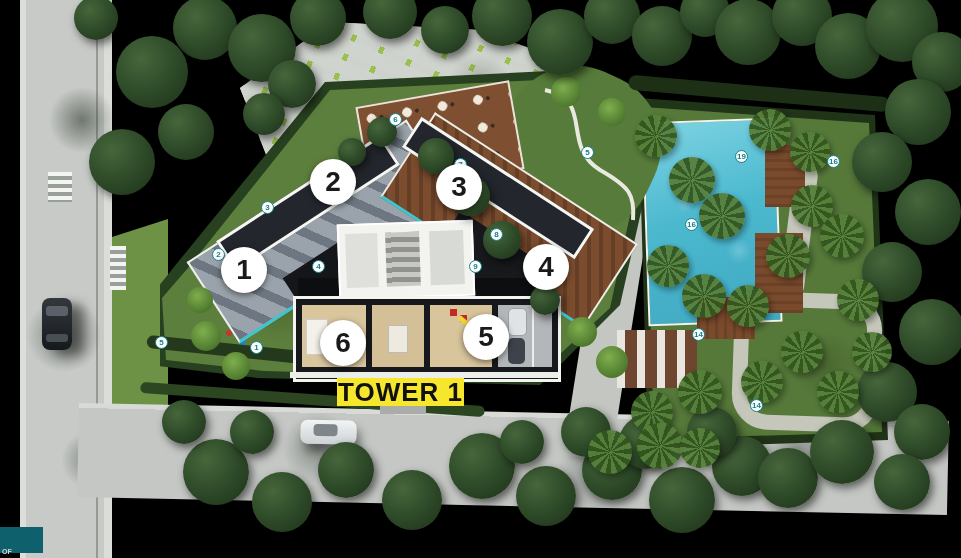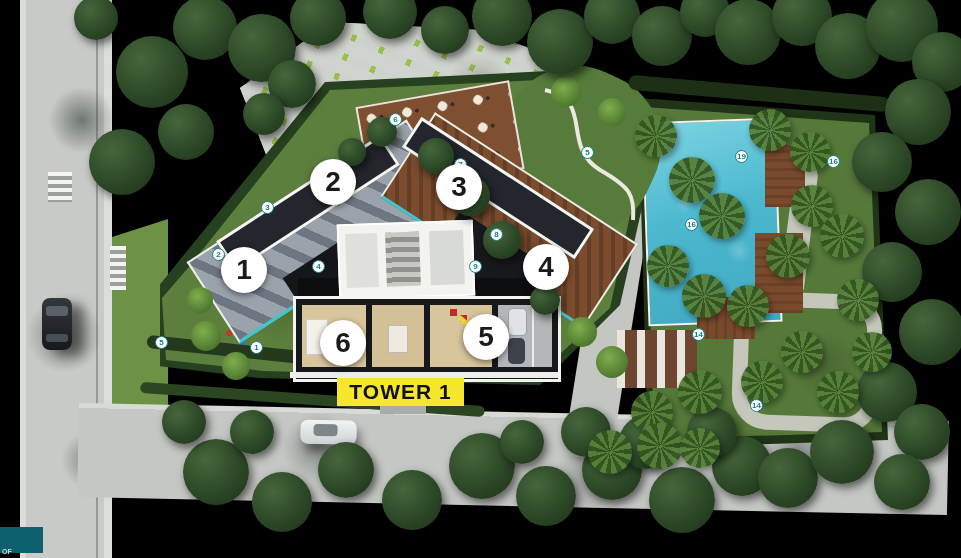--- a/index.html
+++ b/index.html
@@ -14,21 +14,21 @@
      box-shadow:2px 3px 6px rgba(0,0,0,.4);z-index:31;opacity:.95;}
   .b{background:radial-gradient(circle at 40% 35%, #7fae4d, #4f7a2f 70%, #3a5c22);z-index:29;}
   
   .marker-unit{position:absolute;width:46px;height:46px;border-radius:50%;background:#fff;
      color:#1a1a1a;font-weight:bold;font-size:28px;display:flex;align-items:center;
      justify-content:center;box-shadow:0 2px 6px rgba(0,0,0,.5);z-index:40;}
   .marker-amenity{position:absolute;width:13px;height:13px;border-radius:50%;background:#fdfefe;
      border:1px solid #14808a;color:#14808a;font-size:8px;font-weight:bold;display:flex;
      align-items:center;justify-content:center;z-index:39;box-sizing:border-box;}
   .tower-label{position:absolute;left:337px;top:378px;width:127px;height:28px;background:#f6e62c;
-     color:#111;font-weight:800;font-size:21px;letter-spacing:1px;display:flex;align-items:center;
+     color:#111;font-weight:800;font-size:26px;letter-spacing:1px;display:flex;align-items:center;
      justify-content:center;z-index:45;}
   .corner-swatch{position:absolute;left:0;top:527px;width:43px;height:26px;background:#0e606c;z-index:50;}
   .corner-text{position:absolute;left:2px;top:548px;color:#cfd6d6;font-size:7px;font-weight:bold;z-index:51;}
 </style>
 </head>
 <body>
 
 <div class="scene" id="scene">
 
   <div class="abs" style="left:20px;top:0;width:92px;height:558px;z-index:3;

